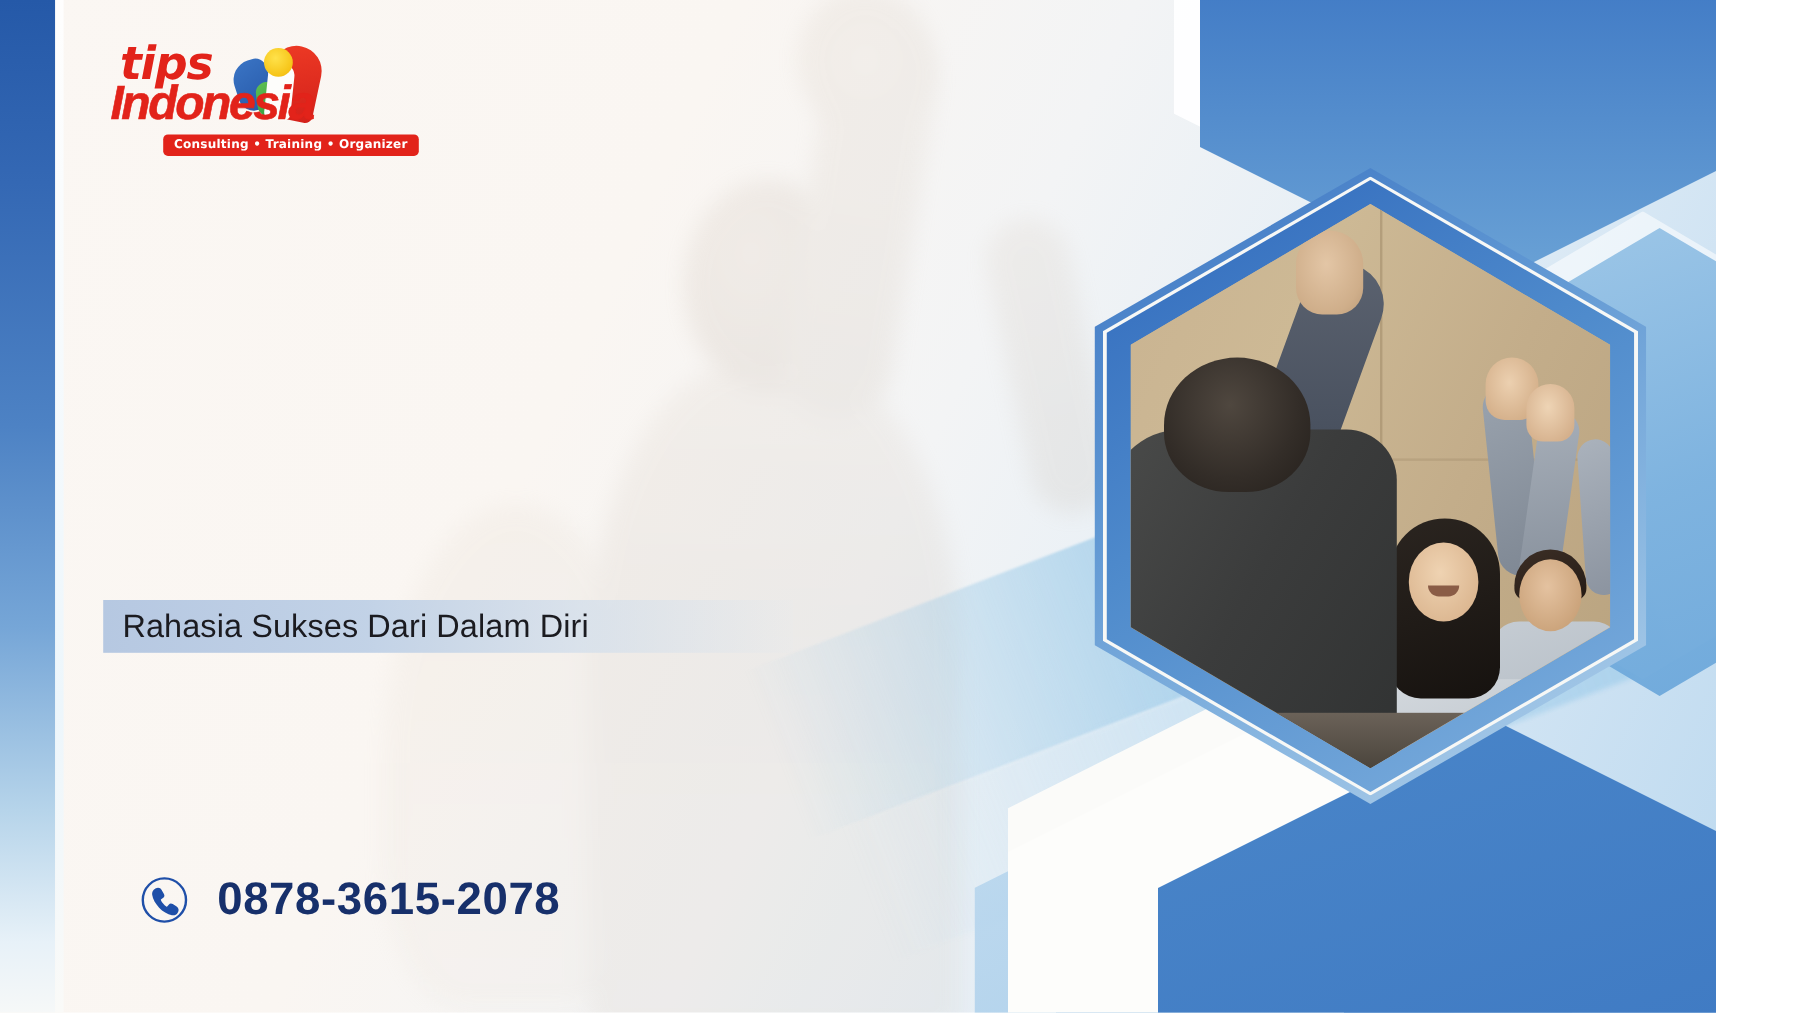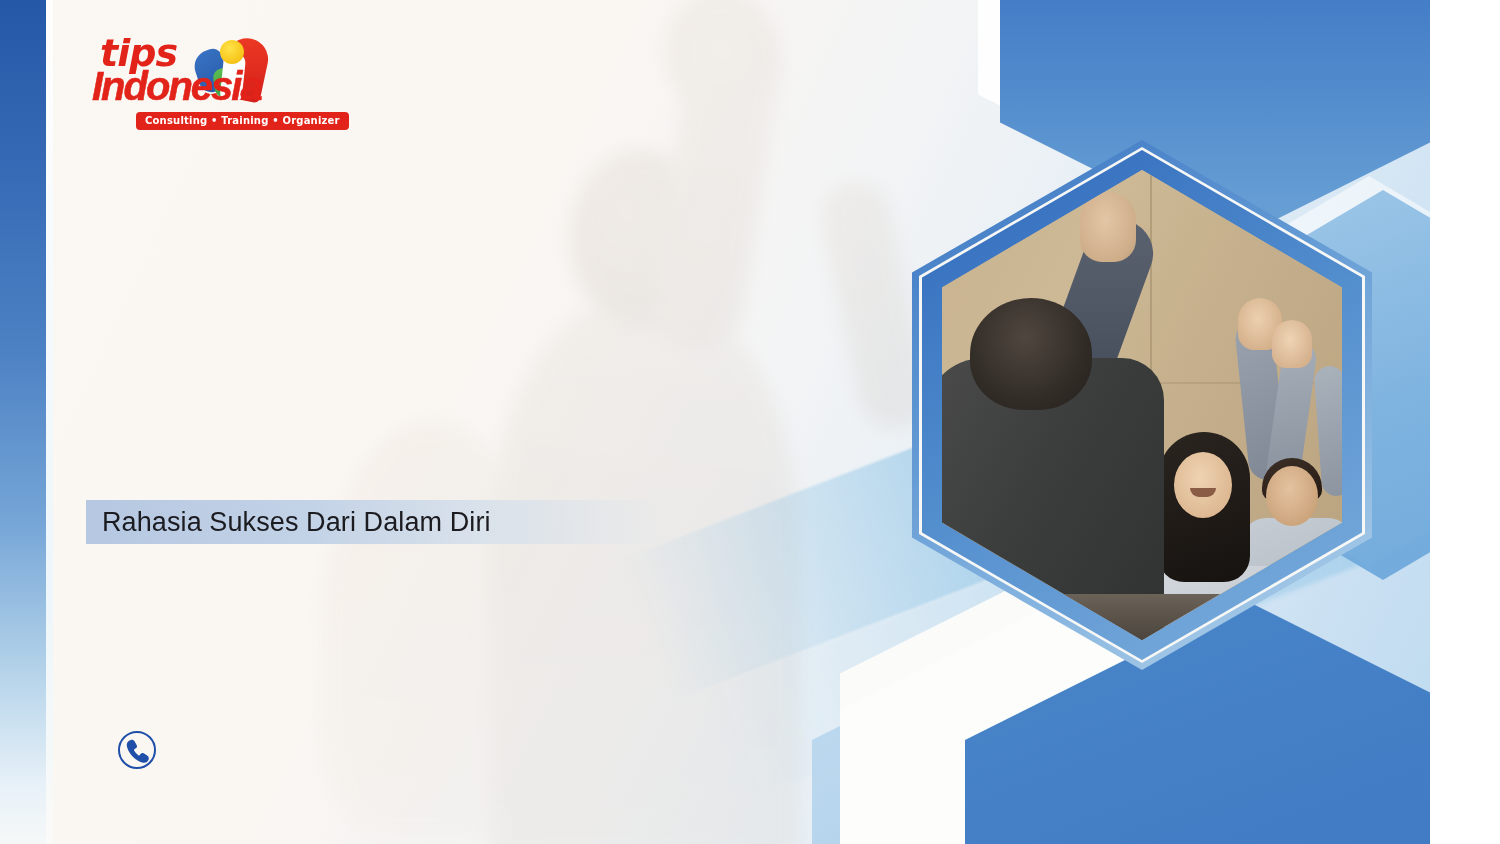--- a/index.html
+++ b/index.html
@@ -551,15 +551,16 @@
     <div class="subtitle-text">Rahasia Sukses Dari Dalam Diri</div>
   </div>
 
   <div class="phone-row">
     <div class="phone-icon">
       <svg viewBox="0 0 44 44" xmlns="http://www.w3.org/2000/svg">
         <circle cx="22" cy="22" r="18" fill="none" stroke="#1f4fa8" stroke-width="2"></circle>
         <path d="M14.5 12.5c2.2-1.2 4.2-.6 5.2 1.1l1.9 3.3c.8 1.4.4 2.6-.8 3.4l-1.5 1c-.3.2-.4.5-.2.9.8 1.8 2.6 3.9 4.5 5.2.3.2.7.2.9-.1l1.1-1.4c.9-1.1 2.1-1.3 3.4-.5l3.2 2c1.7 1.1 2.2 3.1.9 5.2-1 1.7-2.8 2.5-4.9 2.1-3.6-.7-7.6-3.2-10.6-6.3-3-3.1-5.3-7.1-5.8-10.7-.3-2.1.6-3.9 2.7-5.2z" fill="#1f4fa8"></path>
       </svg>
     </div>
+    <div class="phone-number">0878-3615-2078</div>
   </div>
 
 </div>
 
 </body></html>

